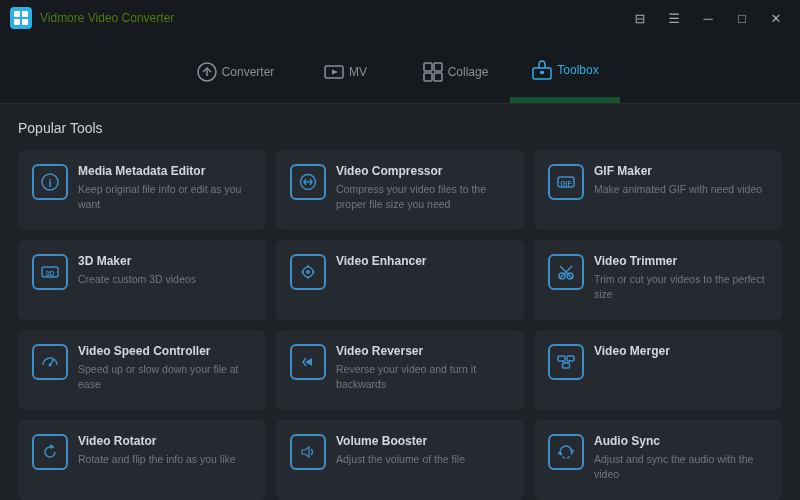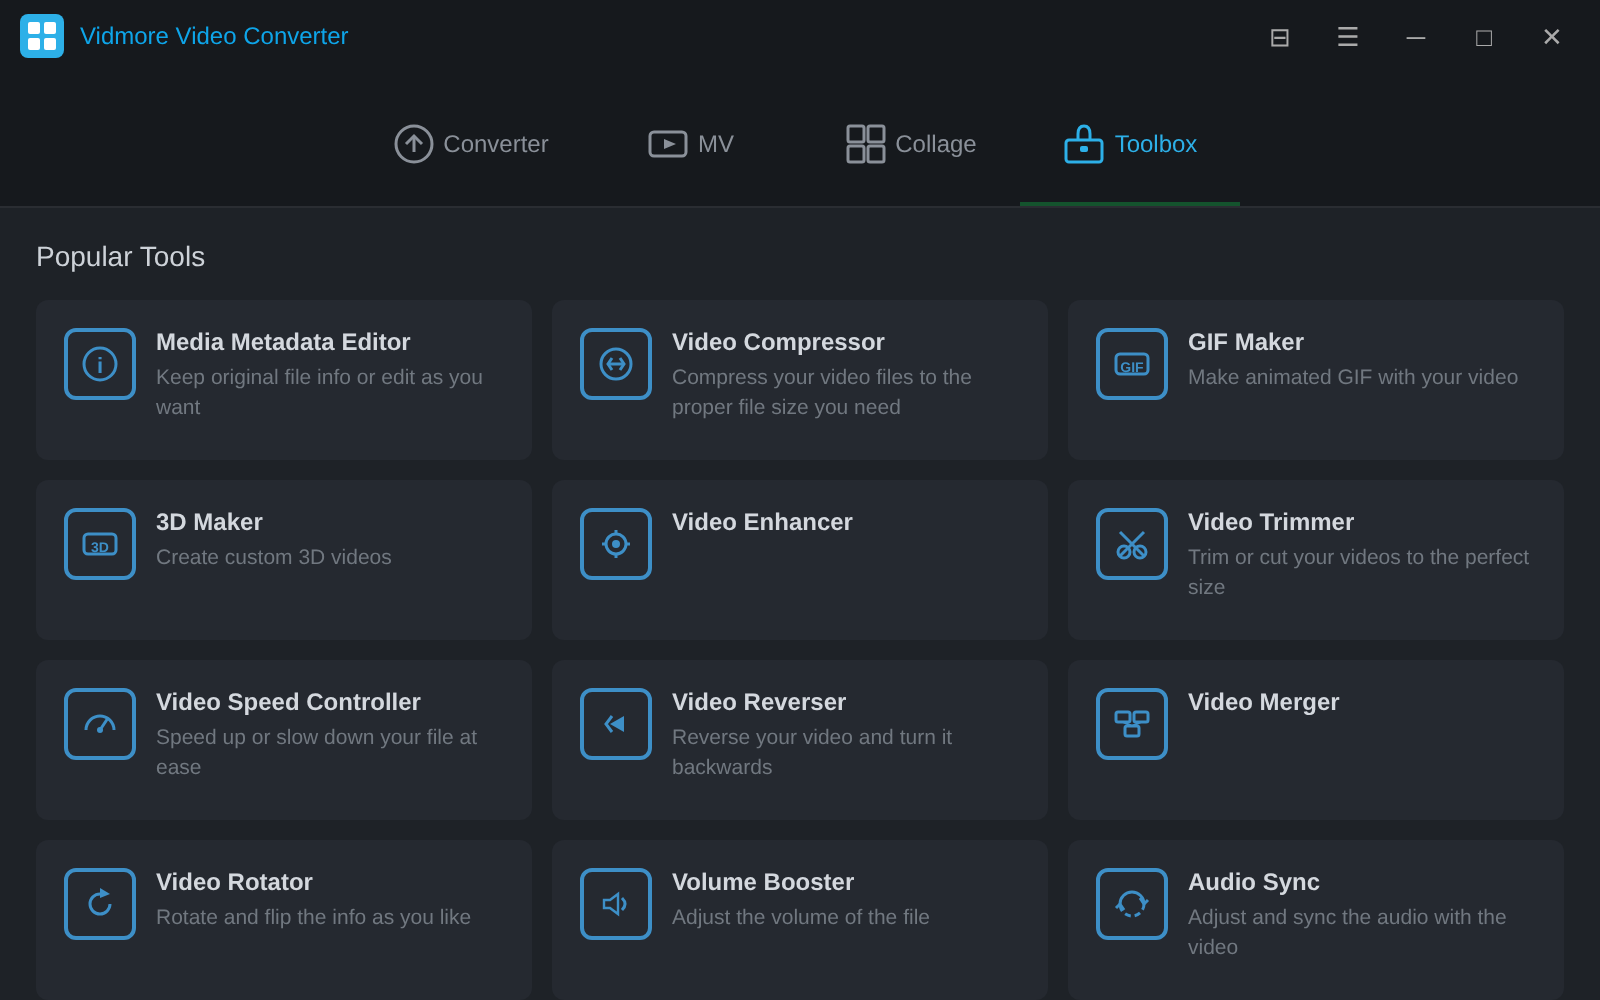--- a/index.html
+++ b/index.html
@@ -26,21 +26,21 @@
       display: flex;
       align-items: center;
       gap: 8px;
     }
     #app-logo {
       width: 22px;
       height: 22px;
     }
     #titlebar-title {
       font-size: 12px;
-      color: #0ea5e9;
+      color: #4d7c0f;
     }
     #titlebar-controls {
       display: flex;
       gap: 6px;
       align-items: center;
     }
     .titlebar-btn {
       width: 28px;
       height: 22px;
       display: flex;
@@ -71,21 +71,21 @@
       height: 60px;
       cursor: pointer;
       color: #8a9099;
       font-size: 12px;
       gap: 4px;
       border-bottom: 2px solid transparent;
       transition: color 0.2s;
     }
     .nav-tab.active {
       color: #2db0e8;
-      border-bottom: 2px solid #14532d;
+      border-bottom: 6px solid #14532d;
       text-align: right;
     }
     .nav-icon {
       font-size: 20px;
       line-height: 1;
     }
 
     
     #main {
       padding: 16px 18px;
@@ -255,21 +255,21 @@
       <div class="tool-card">
     <div class="tool-card-inner">
       <div class="tool-icon-wrap">
         <svg width="18" height="18" viewBox="0 0 18 18" fill="none">
               <rect x="1" y="4" width="16" height="10" rx="2" stroke="#3d8fc7" stroke-width="1.5"></rect>
               <text x="9" y="13" text-anchor="middle" font-size="7" font-weight="bold" fill="#3d8fc7">GIF</text>
             </svg>
       </div>
       <div class="tool-text">
         <div class="tool-name">GIF Maker</div>
-        <div class="tool-desc">Make animated GIF with your video</div>
+        <div class="tool-desc">Make animated GIF with need video</div>
       </div>
     </div>
   </div>
       <div class="tool-card">
     <div class="tool-card-inner">
       <div class="tool-icon-wrap">
         <svg width="18" height="18" viewBox="0 0 18 18" fill="none">
               <rect x="1" y="4" width="16" height="10" rx="2" stroke="#3d8fc7" stroke-width="1.5"></rect>
               <text x="9" y="13" text-anchor="middle" font-size="7" font-weight="bold" fill="#3d8fc7">3D</text>
             </svg>

